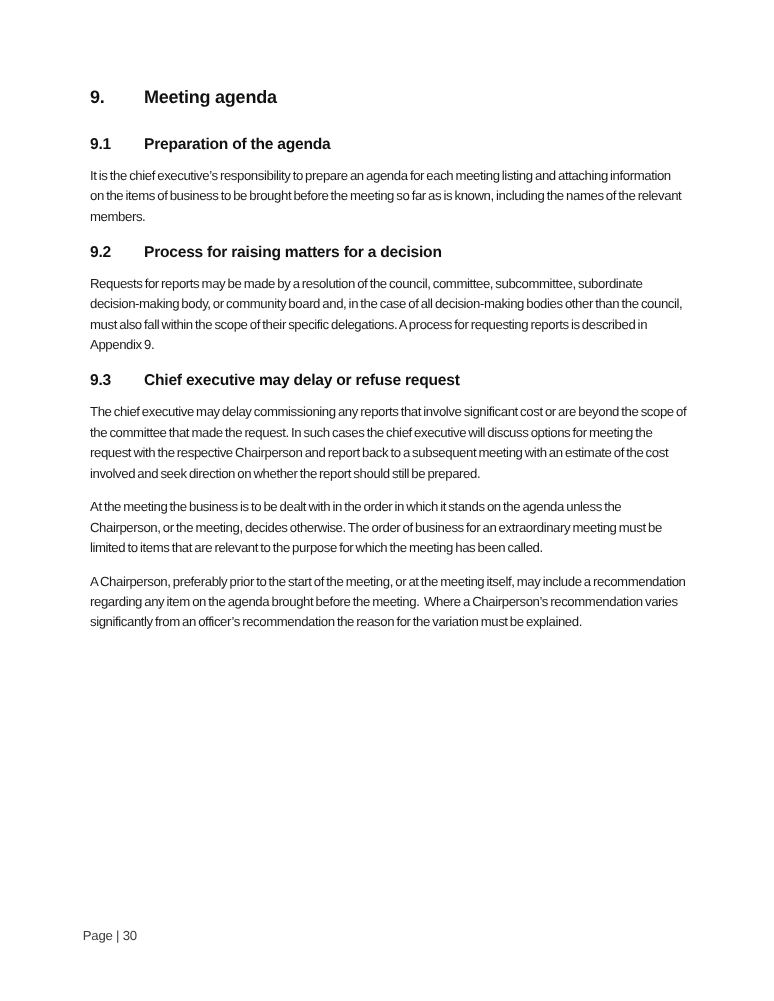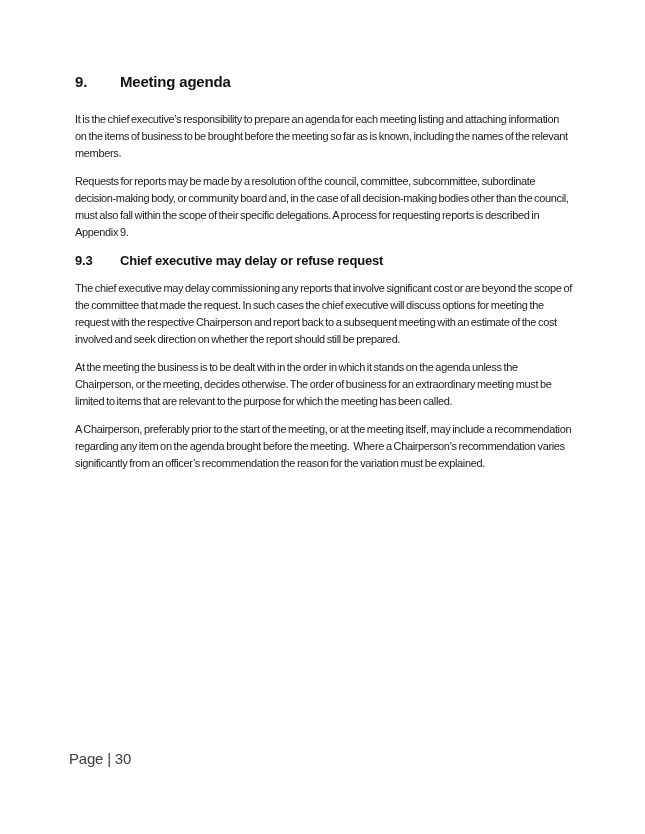--- a/index.html
+++ b/index.html
@@ -49,36 +49,38 @@
     font-size: 11px;
     line-height: 17px;
     margin: 0 0 11px 0;
     letter-spacing: -0.35px;
     word-spacing: -0.8px;
     color: #1b1b1b;
   }
   .footer {
     position: absolute;
     left: 69px;
-    top: 750px;
-    font-size: 15px;
+    top: 774px;
+    font-size: 11px;
     letter-spacing: -0.2px;
     color: #3d3d3d;
   }
 </style>
 </head>
 <body>
 
 <div class="page">
   <div class="content">
     <h1 class="doc-h1">
       <span class="num">9.</span><span>Meeting agenda</span>
     </h1>
     <div id="sections">
+        <h2 class="doc-h2"><span class="num">9.1</span><span>Preparation of the agenda</span></h2>
         <p class="doc-p">It is the chief executive’s responsibility to prepare an agenda for each meeting listing and attaching information on the items of business to be brought before the meeting so far as is known, including the names of the relevant members.</p>
+        <h2 class="doc-h2"><span class="num">9.2</span><span>Process for raising matters for a decision</span></h2>
         <p class="doc-p">Requests for reports may be made by a resolution of the council, committee, subcommittee, subordinate decision-making body, or community board and, in the case of all decision-making bodies other than the council, must also fall within the scope of their specific delegations. A process for requesting reports is described in Appendix 9.</p>
         <h2 class="doc-h2"><span class="num">9.3</span><span>Chief executive may delay or refuse request</span></h2>
         <p class="doc-p">The chief executive may delay commissioning any reports that involve significant cost or are beyond the scope of the committee that made the request. In such cases the chief executive will discuss options for meeting the request with the respective Chairperson and report back to a subsequent meeting with an estimate of the cost involved and seek direction on whether the report should still be prepared.</p>
         <p class="doc-p">At the meeting the business is to be dealt with in the order in which it stands on the agenda unless the Chairperson, or the meeting, decides otherwise. The order of business for an extraordinary meeting must be limited to items that are relevant to the purpose for which the meeting has been called.</p>
         <p class="doc-p">A Chairperson, preferably prior to the start of the meeting, or at the meeting itself, may include a recommendation regarding any item on the agenda brought before the meeting.&nbsp; Where a Chairperson’s recommendation varies significantly from an officer’s recommendation the reason for the variation must be explained.</p>
       </div>
   </div>
   <div class="footer">Page | 30</div>
 </div>
 

